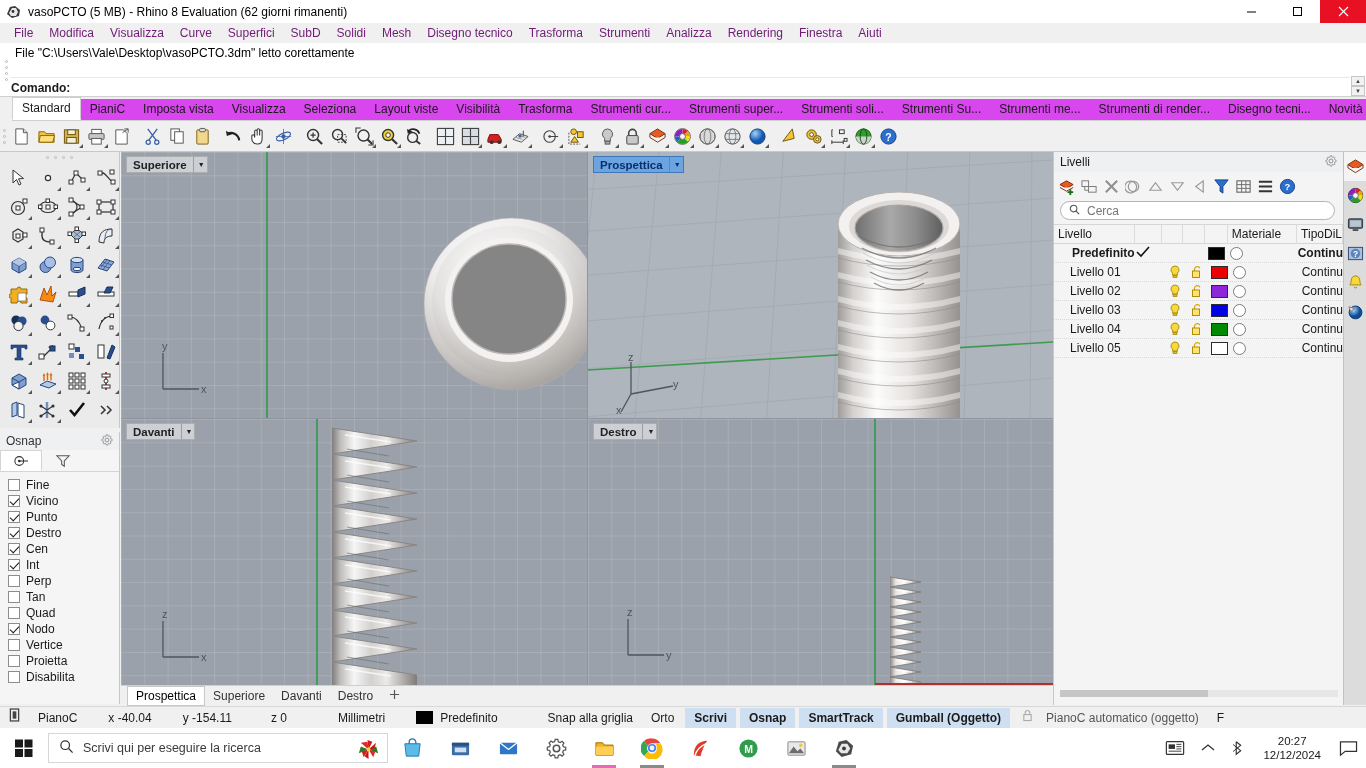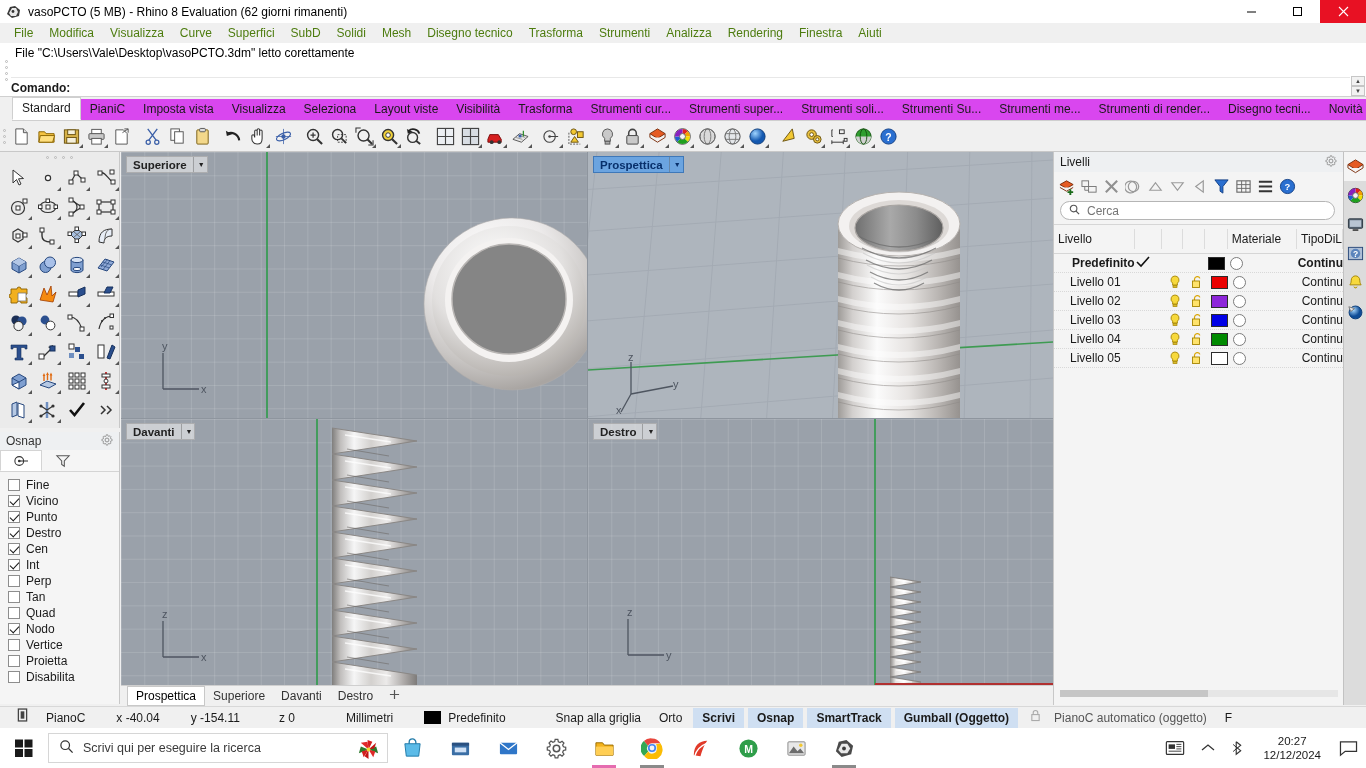--- a/index.html
+++ b/index.html
@@ -35,21 +35,21 @@
   }
   .win-btn.close { color: #ffffff; background: #e81123; }
   .win-btn svg { display:block; }
 
   
   .menubar {
     position: absolute; left: 0; top: 23px; width: 1366px; height: 20px;
     background: #f0f0f0; display: flex; align-items: center; padding-left: 6px;
   }
   .menu-item {
-    padding: 2px 8px; font-size: 12px; color: #4d7c0f; white-space: nowrap; line-height: 16px;
+    padding: 2px 8px; font-size: 12px; color: #701a75; white-space: nowrap; line-height: 16px;
   }
 
   
   .cmd-area {
     position: absolute; left: 0; top: 43px; width: 1366px; height: 54px;
     background: #ffffff; border-bottom: 1px solid #d0d0d0;
   }
   .cmd-grip {
     position: absolute; left: 2px; top: 4px; width: 8px; height: 46px;
     display: flex; flex-direction: column; align-items: center; justify-content: center; gap: 3px;
@@ -193,21 +193,21 @@
   .rp-tbtn { width: 21px; height: 21px; display: flex; align-items: center; justify-content: center; }
   .rp-search {
     margin: 1px 8px 4px 6px; height: 19px; border: 1px solid #b5b5b5; border-radius: 10px;
     background: #fff; display: flex; align-items: center; padding: 0 8px; gap: 5px;
   }
   .rp-search input {
     border: none; outline: none; font-size: 12px; flex: 1; color: #555;
     font-family: "Liberation Sans", sans-serif; background: transparent;
   }
   .lyr-head {
-    display: flex; height: 30px; align-items: center; font-size: 12px;
+    display: flex; height: 20px; align-items: center; font-size: 12px;
     border-top: 1px solid #d6d6d6; border-bottom: 1px solid #d6d6d6; background: #f4f4f4;
   }
   .lyr-head div { border-right: 1px solid #dcdcdc; height: 20px; display:flex; align-items:center; padding-left:4px; }
   .lyr-row { display: flex; height: 19px; align-items: center; font-size: 12px;
     border-bottom: 1px dotted #d8d8d8; }
   .lyr-row .c-name { width: 84px; padding-left: 16px; white-space: nowrap; }
   .lyr-row.default .c-name { font-weight: bold; padding-left: 18px; }
   .lyr-row .c-chk { width: 28px; text-align: left; }
   .lyr-row .c-bulb { width: 22px; display:flex; justify-content:center; }
   .lyr-row .c-lock { width: 22px; display:flex; justify-content:center; }
@@ -228,21 +228,20 @@
     background: #dcdcdc; border-left: 1px solid #c2c2c2;
   }
   .rail-btn { width: 23px; height: 29px; display: flex; align-items: center; justify-content: center; }
   .rail-btn.sel { background: #f4f4f4; }
 
   
   .statusbar {
     position: absolute; left: 0; top: 706px; width: 1366px; height: 22px;
     background: #f0f0f0; display: flex; align-items: center; font-size: 12px; color: #1a1a1a;
     border-top: 1px solid #d8d8d8;
-    padding-left: 8px;
   }
   .sb-item { padding: 0 9px; white-space: nowrap; line-height: 20px; }
   .sb-toggle { padding: 1px 9px; font-weight: bold; background: #cfdff2; margin: 0 2px; line-height: 18px; }
   .sb-plain { padding: 0 9px; }
 
   
   .taskbar {
     position: absolute; left: 0; top: 728px; width: 1366px; height: 40px;
     background: #ffffff; display: flex; align-items: center;
   }

